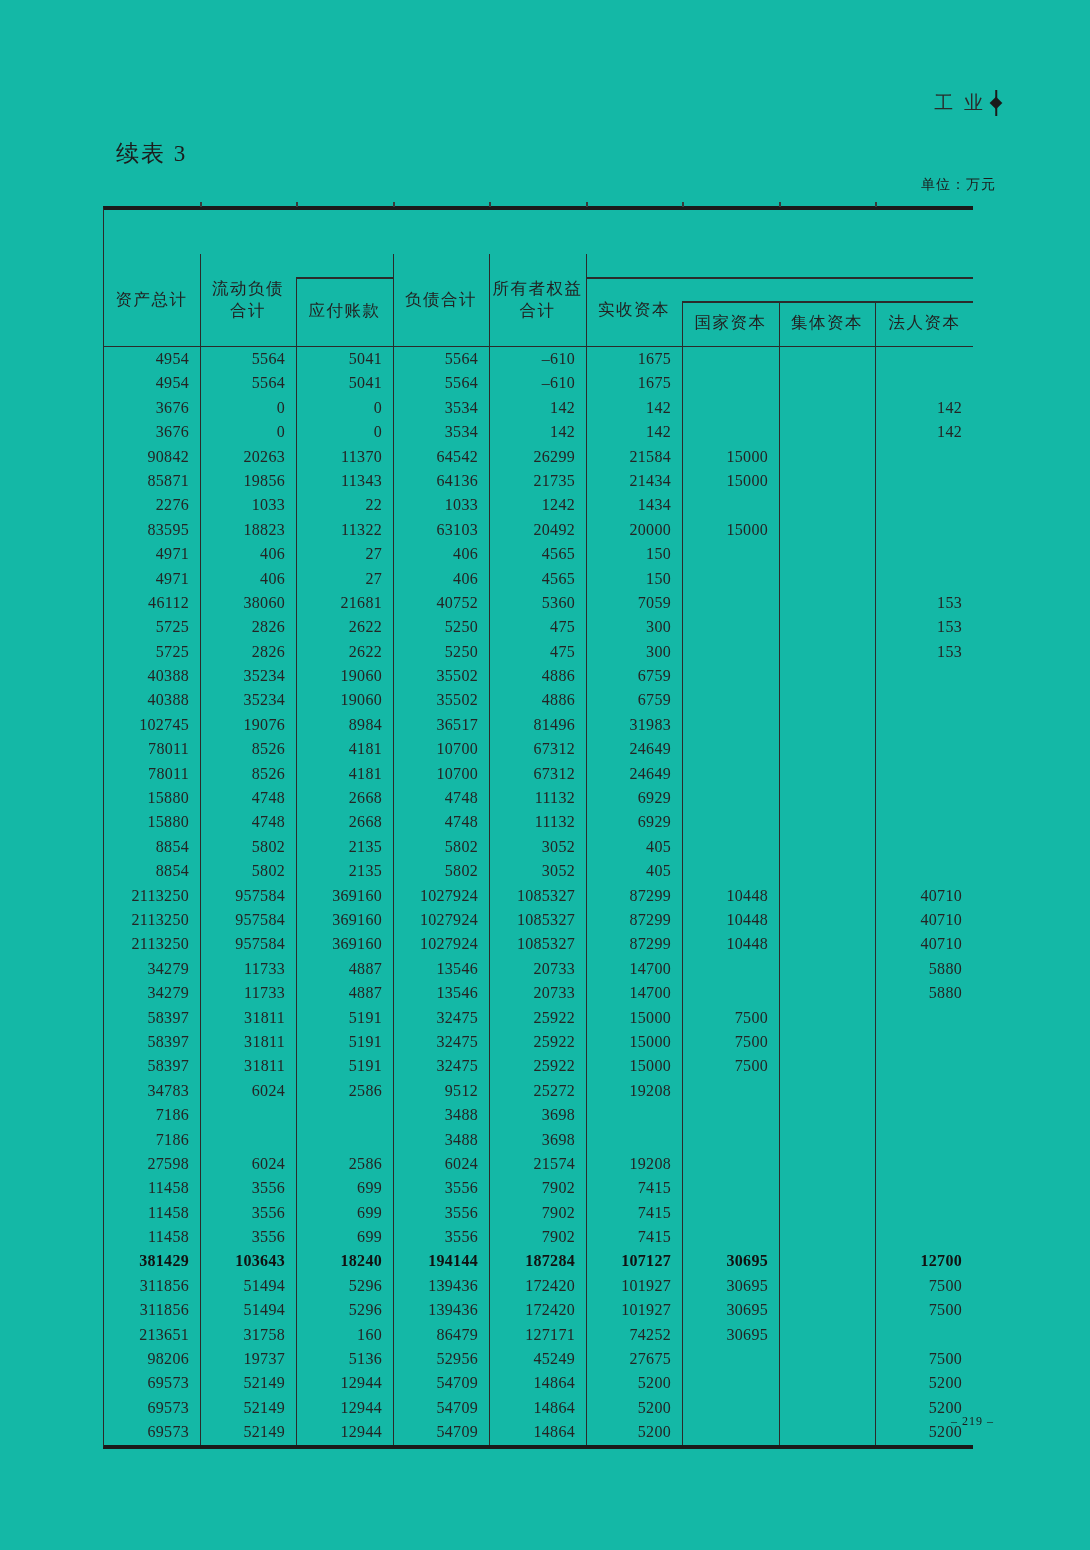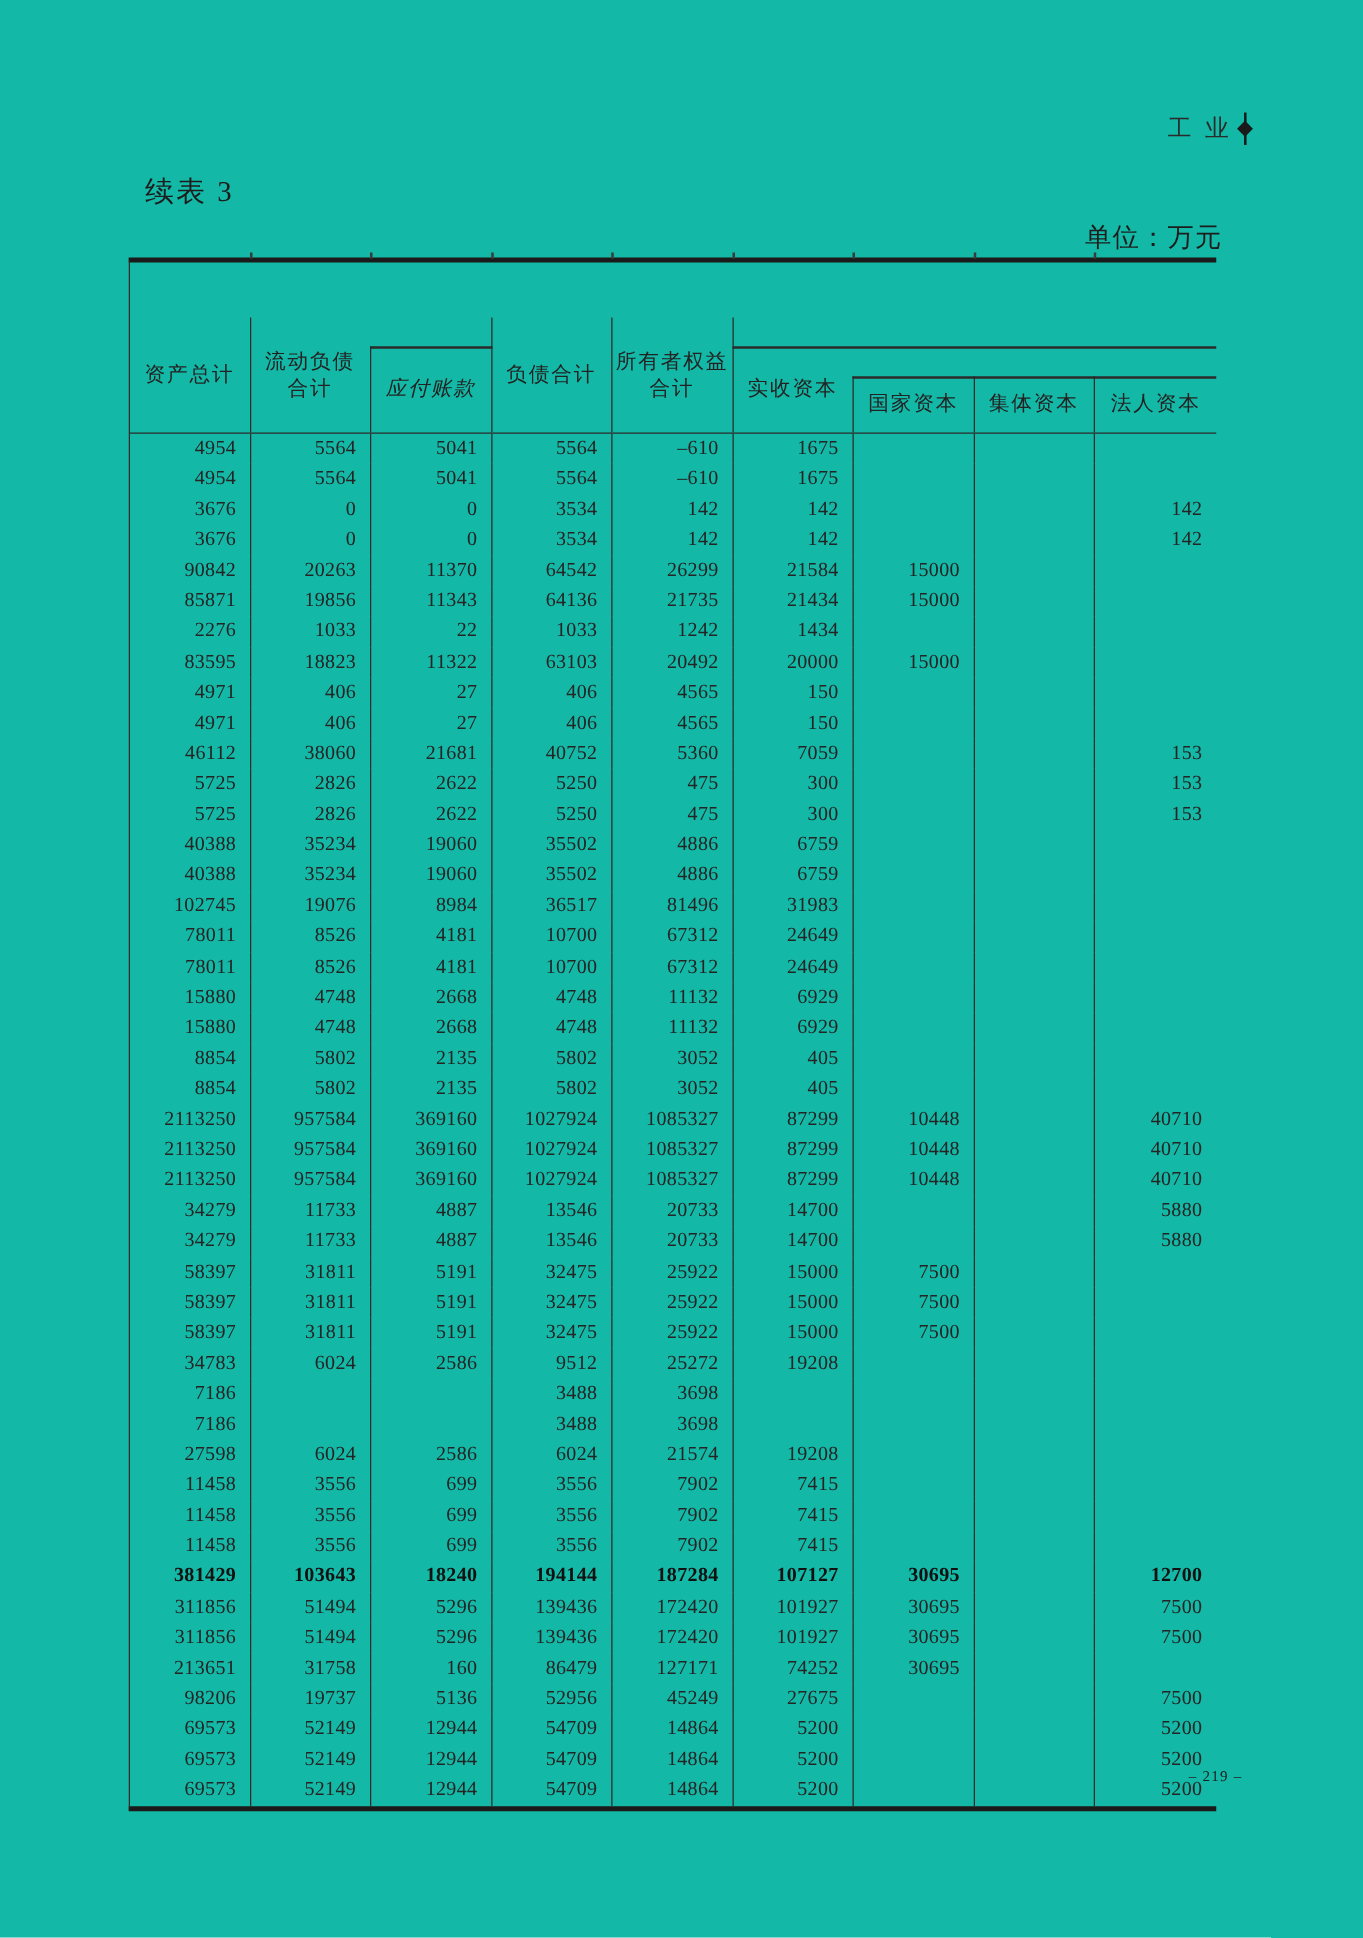--- a/index.html
+++ b/index.html
@@ -14,21 +14,21 @@
   
   .corner-mark { position:absolute; top:90px; right:112px; display:flex; align-items:center; }
   .corner-label { font-size:19px; letter-spacing:3px; color:#2a2a2a; }
   .diamond-icon { position:relative; display:inline-block; width:12px; height:26px; margin-left:4px; }
   .diamond-icon::before { content:""; position:absolute; left:50%; top:0; bottom:0; width:1.5px;
     background:#1a1a1a; transform:translateX(-50%); }
   .diamond-icon::after { content:""; position:absolute; left:50%; top:50%; width:9px; height:9px;
     background:#1a1a1a; transform:translate(-50%,-50%) rotate(45deg); }
 
   .continued-title { position:absolute; left:95px; top:138px; font-size:23px; letter-spacing:2px;margin-left:21px; }
-  .unit-label { position:absolute; top:176px; right:136px; font-size:21px; letter-spacing:1px; }
+  .unit-label { position:absolute; top:176px; right:118px; font-size:14px; letter-spacing:1px; }
   .page-number { position:absolute; top:1414px; right:120px; font-size:12px; letter-spacing:1px; }
 
   
   .stat-table {
     position:absolute; left:103px; top:206px; width:869px;
     border-top:4px solid #1a1a1a; border-bottom:4px solid #1a1a1a;
     border-left:1.6px solid #2b2b2b;
   }
   .tick { position:absolute; top:-8px; width:2px; height:5px; background:#3a3a3a; }
 
@@ -90,25 +90,25 @@
       <div class="vline" style="left:674.5px; top:47px; height:45px;"></div>
       <div class="vline" style="left:770.5px; top:47px; height:45px;"></div>
 
       <div class="hline" style="left:191.5px; top:23px; width:98.5px;"></div>
       <div class="hline" style="left:481.5px; top:23px; width:387.5px;"></div>
       <div class="hline" style="left:577.5px; top:47px; width:291.5px;"></div>
 
       <div class="hcell" style="left:0;     top:0;    width:95px; height:92px;">资产总计</div>
       <div class="hcell" style="left:97px;  top:0;    width:94px; height:92px;">流动负债
 合计</div>
-      <div class="hcell" style="left:193px; top:23px; width:95px; height:69px;font-style:italic;">应付账款</div>
+      <div class="hcell" style="left:193px; top:23px; width:95px; height:69px;">应付账款</div>
       <div class="hcell" style="left:290px; top:0;    width:94px; height:92px;">负债合计</div>
       <div class="hcell" style="left:386px; top:0;    width:95px; height:92px;">所有者权益
 合计</div>
-      <div class="hcell" style="left:483px; top:23px; width:94px; height:69px;">实收资本</div>
+      <div class="hcell" style="left:483px; top:23px; width:94px; height:69px;font-family:Liberation Mono, monospace;">实收资本</div>
       <div class="hcell" style="left:579px; top:47px; width:95px; height:45px;">国家资本</div>
       <div class="hcell" style="left:676px; top:47px; width:94px; height:45px;">集体资本</div>
       <div class="hcell" style="left:772px; top:47px; width:97px; height:45px;">法人资本</div>
     </div>
 
     <div class="table-body">
         <div class="cell">4954</div>
         <div class="cell">5564</div>
         <div class="cell">5041</div>
         <div class="cell">5564</div>

